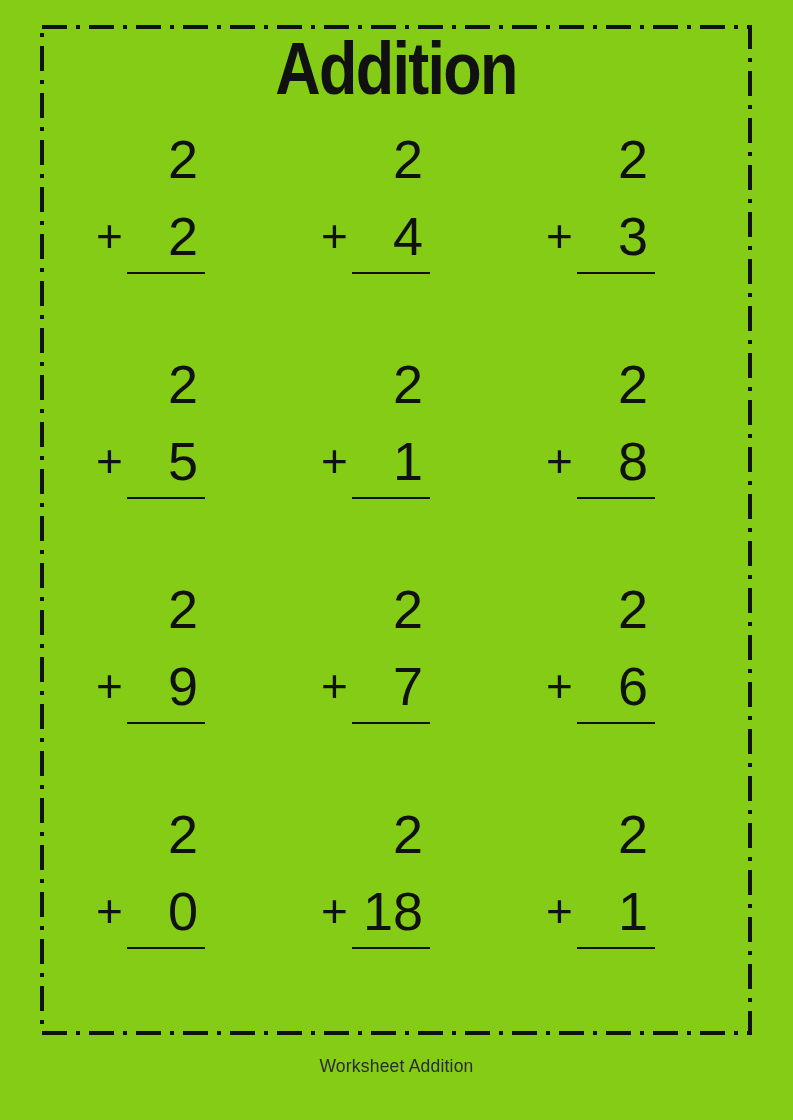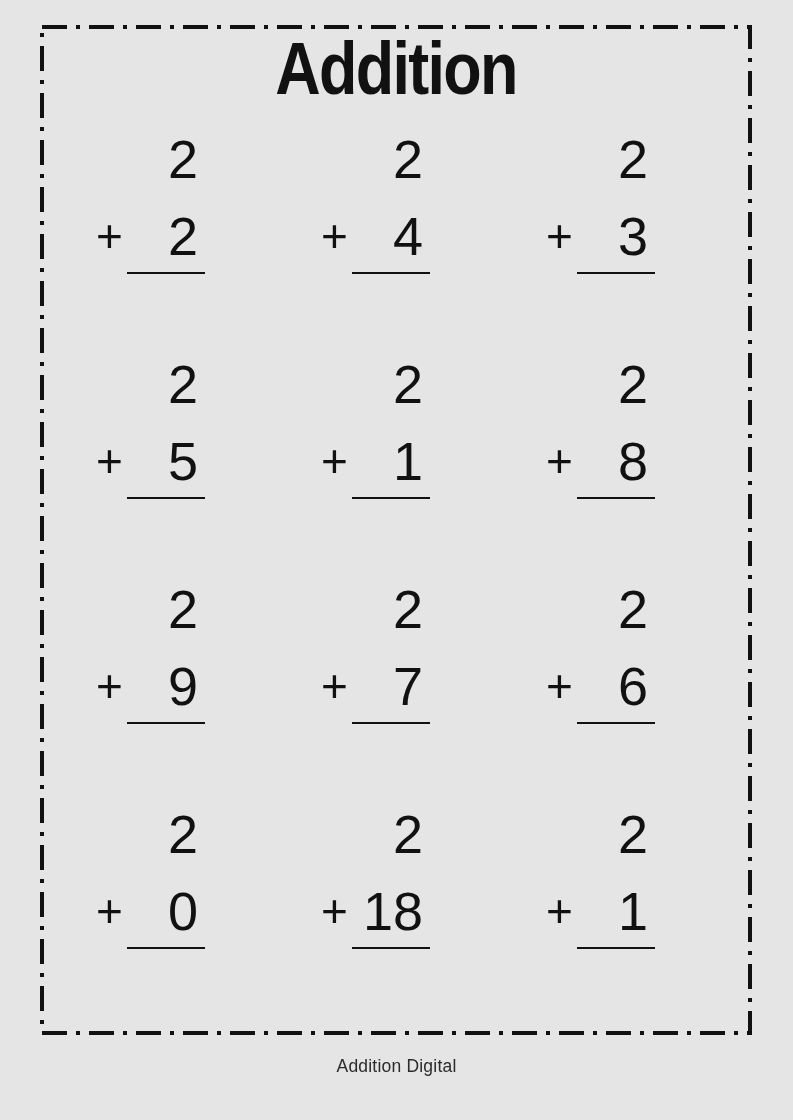--- a/index.html
+++ b/index.html
@@ -4,21 +4,21 @@
 <style>
   html, body {
     margin: 0;
     padding: 0;
     background: #ffffff;
   }
   .page {
     position: relative;
     width: 793px;
     height: 1120px;
-    background: #e5e5e5;
+    background: #84cc16;
     font-family: "Liberation Sans", sans-serif;
     color: #111111;
     overflow: hidden;
   }
   .border-svg {
     position: absolute;
     left: 0;
     top: 0;
     width: 793px;
     height: 1120px;
@@ -212,15 +212,15 @@
       <div class="top-addend">2</div>
       <div class="second-row">
         <span class="plus">+</span>
         <span class="bottom-addend">1</span>
       </div>
       <div class="answer-line"></div>
     </div>
 
   </div>
 
-  <div class="footer">Addition Digital</div>
+  <div class="footer">Worksheet Addition</div>
 
 </div>
 
 </body></html>

